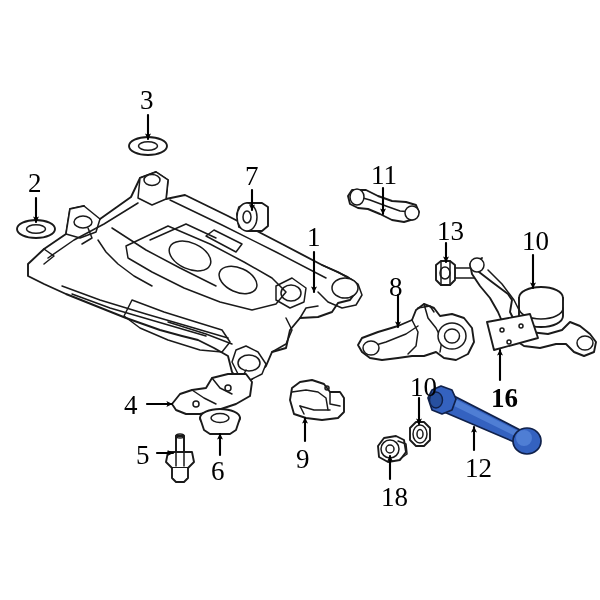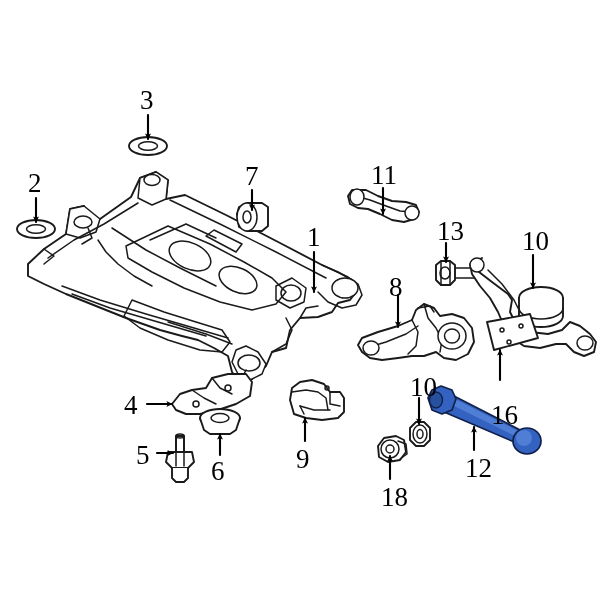--- a/index.html
+++ b/index.html
@@ -261,16 +261,16 @@
       <div class="callout-label" style="left: 211px; top: 458px;">6</div>
       <div class="callout-label" style="left: 245px; top: 163px;">7</div>
       <div class="callout-label" style="left: 389px; top: 274px;">8</div>
       <div class="callout-label" style="left: 296px; top: 446px;">9</div>
       <div class="callout-label" style="left: 522px; top: 228px;">10</div>
       <div class="callout-label" style="left: 371px; top: 162px;">11</div>
       <div class="callout-label" style="left: 465px; top: 455px;">12</div>
       <div class="callout-label" style="left: 437px; top: 218px;">13</div>
       <div class="callout-label" style="left: 410px; top: 374px;">10</div>
       <div class="callout-label" style="left: 381px; top: 484px;">18</div>
-      <div class="callout-label" style="left: 491px; top: 402px;">16</div>
+      <div class="callout-label" style="left: 491px; top: 385px; font-weight: bold;">16</div>
     </div>
 
 </div>
 
 </body></html>

